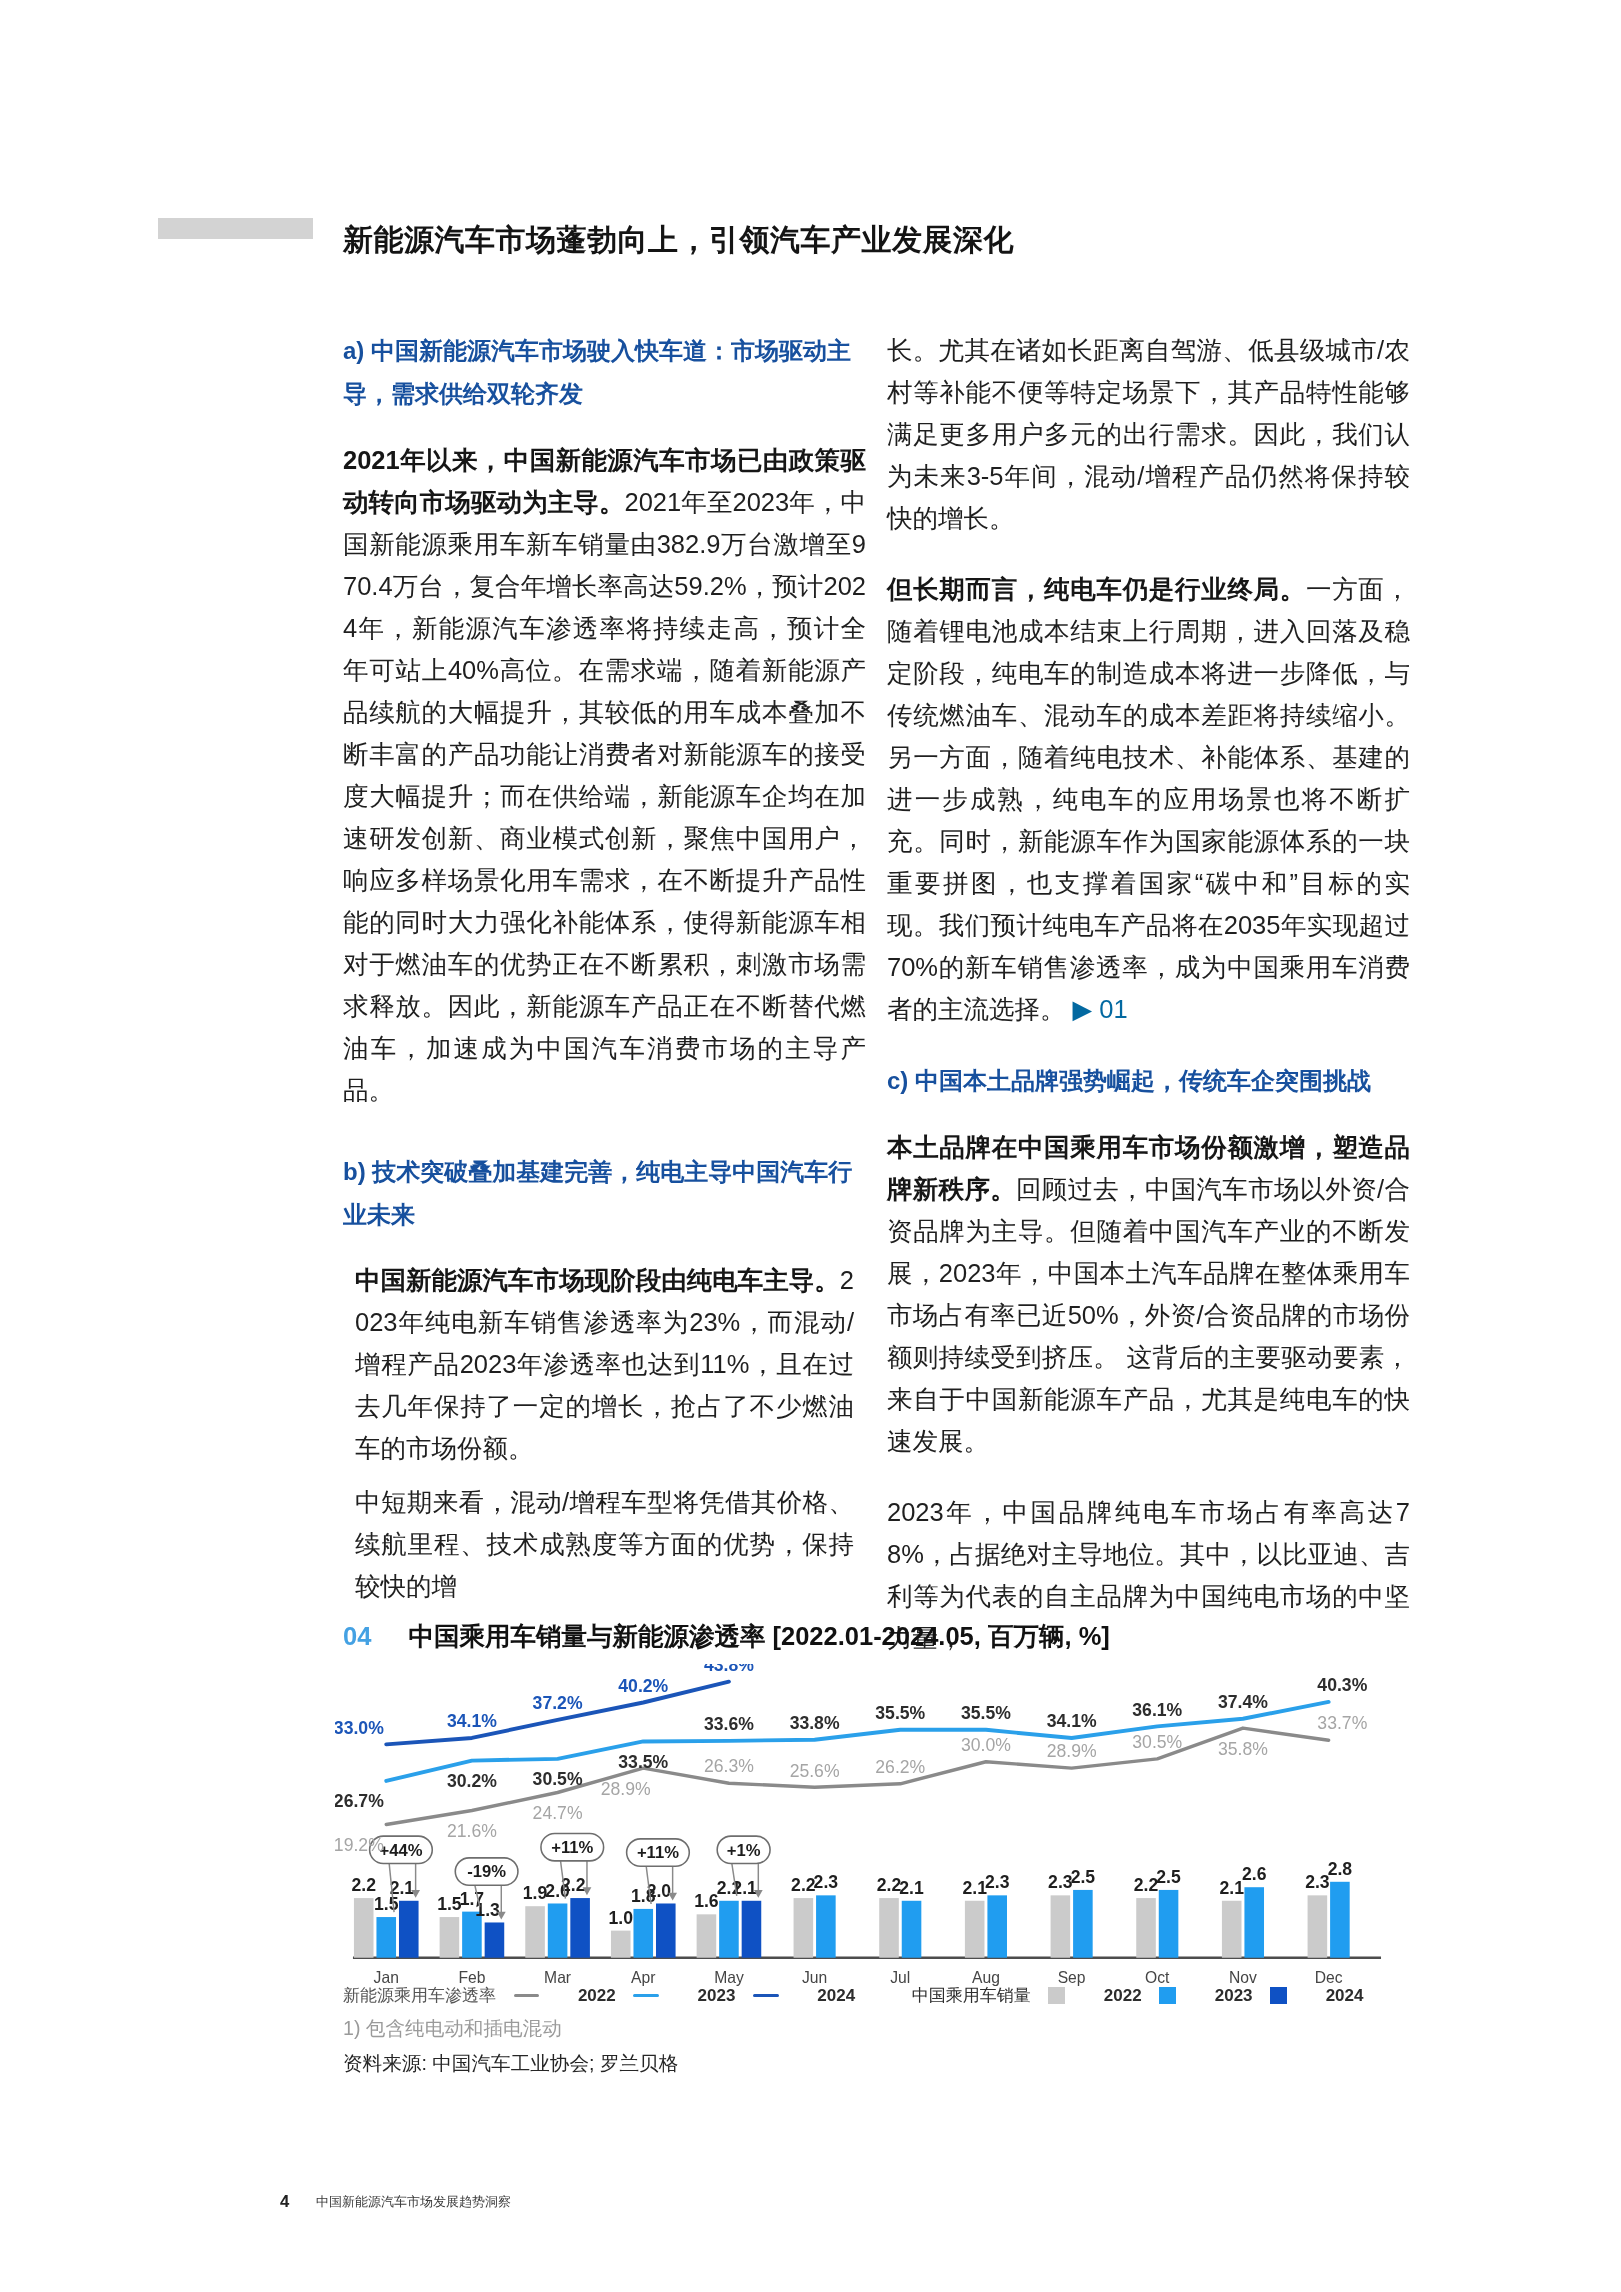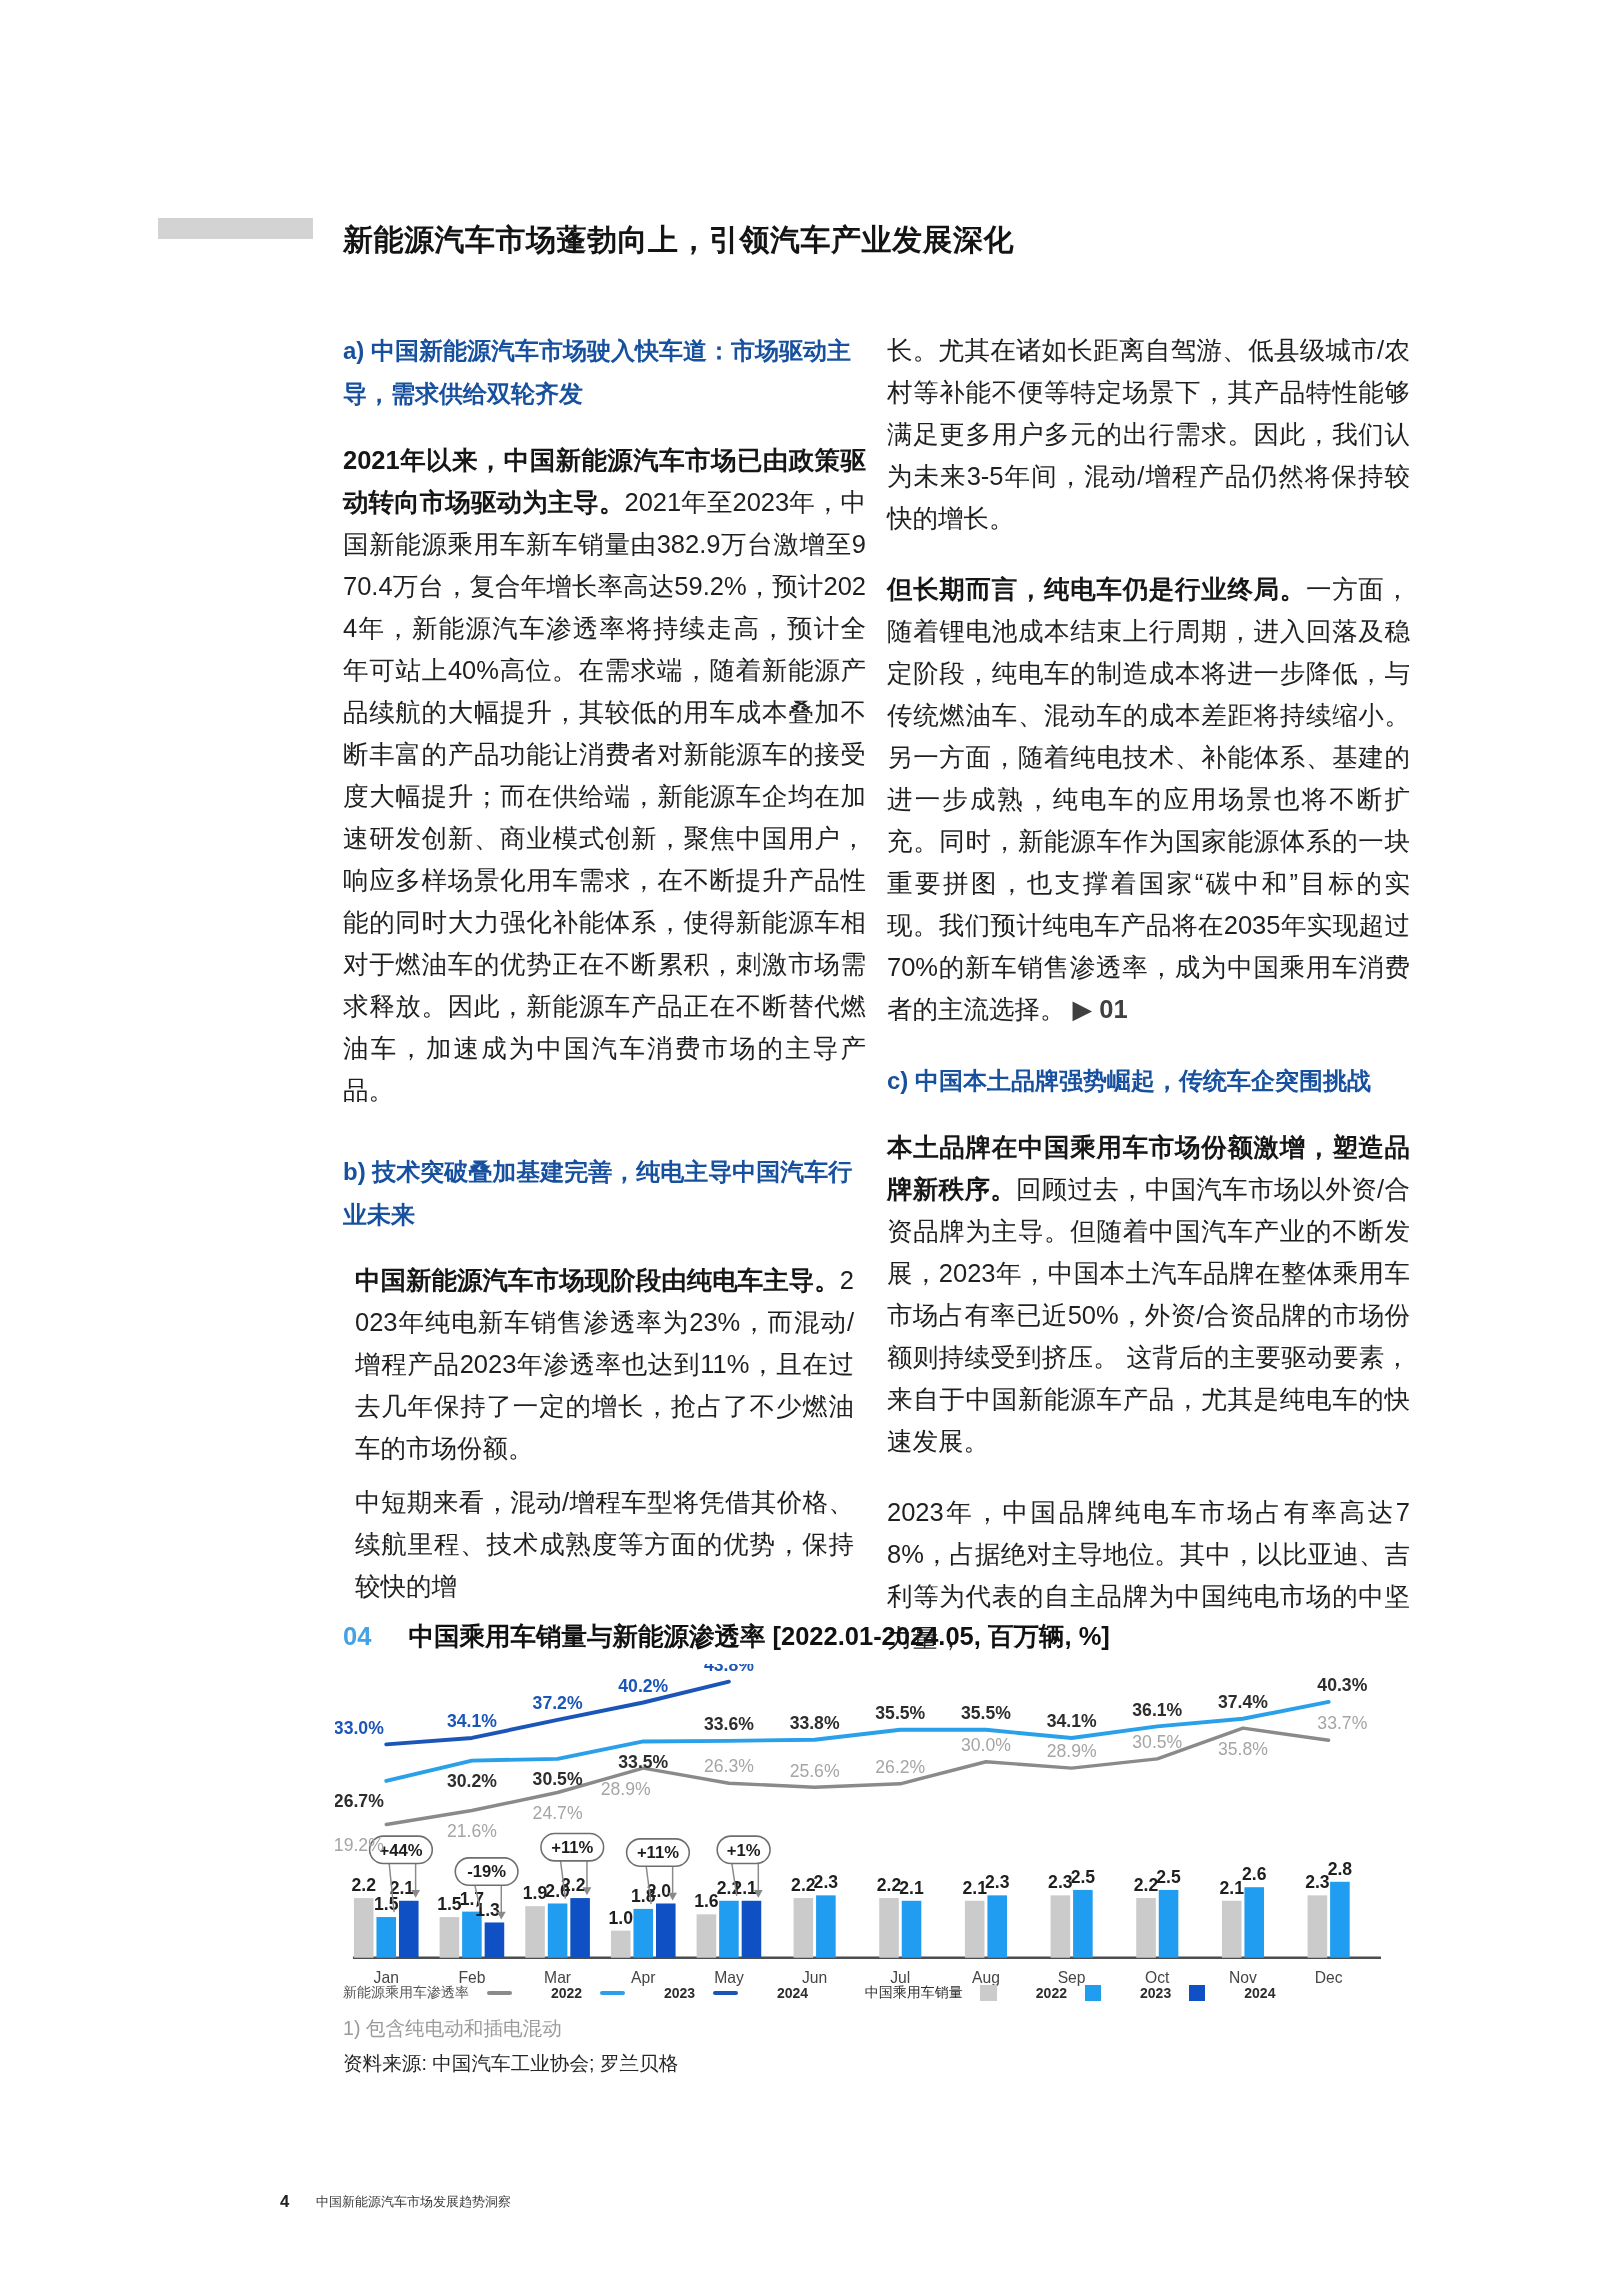--- a/index.html
+++ b/index.html
@@ -10,26 +10,26 @@
              color:#141414;letter-spacing:0.5px;}
   .col{position:absolute;top:329px;width:523px;text-align:justify;word-break:break-all;overflow-wrap:anywhere;}
   .col-left{left:343px;}
   .col-right{left:887px;}
   .heading{font-size:24px;line-height:43px;font-weight:bold;color:#17509e;margin:0 0 23.5px 0;text-align:left;}
   .para{font-size:25.5px;line-height:42px;margin:0 0 29px 0;color:#1f1f1f;}
   .para.tight{margin:12px;}
   .para strong{font-weight:bold;color:#161616;}
   .section-b{margin-top:39px;}
   .section-c{margin-top:9.8px;}
-  .fig-ref{color:#404040;font-weight:bold;}
+  .fig-ref{color:#0369a1;font-weight:normal;}
   .fig-header{position:absolute;left:343px;top:1619px;display:flex;align-items:baseline;}
   .fig-num{font-size:25.5px;font-weight:bold;color:#44a1e3;margin-right:37px;}
   .fig-title{font-size:25.5px;font-weight:bold;color:#111111;}
   .chart-svg{position:absolute;left:335px;top:1664px;}
-  .legend{position:absolute;left:343px;top:1984px;display:flex;align-items:center;font-size:14px;color:#2d2d2d;}
+  .legend{position:absolute;left:343px;top:1984px;display:flex;align-items:center;font-size:17px;color:#2d2d2d;}
   .legend .group-label{color:#555555;margin-right:17.6px;}
   .legend .bars-label{margin-left:39px;}
   .legend .item{display:flex;align-items:center;margin-right:17.6px;font-weight:bold;color:#2d2d2d;gap:31px;}
   .legend .line-swatch{display:inline-block;width:25.5px;height:3.9px;border-radius:2px;margin-right:7.8px;}
   .legend .bar-swatch{display:inline-block;width:16.7px;height:16.7px;margin-right:7.8px;}
   .chart-note{position:absolute;left:343px;top:2015px;font-size:19.6px;color:#9a9a9a;}
   .chart-source{position:absolute;left:343px;top:2050px;font-size:19.6px;color:#262626;}
   .footer-num{position:absolute;left:280px;top:2192px;font-size:16.7px;font-weight:bold;color:#222222;}
   .footer-text{position:absolute;left:316px;top:2193px;font-size:13px;color:#3a3a3a;}
 </style>

